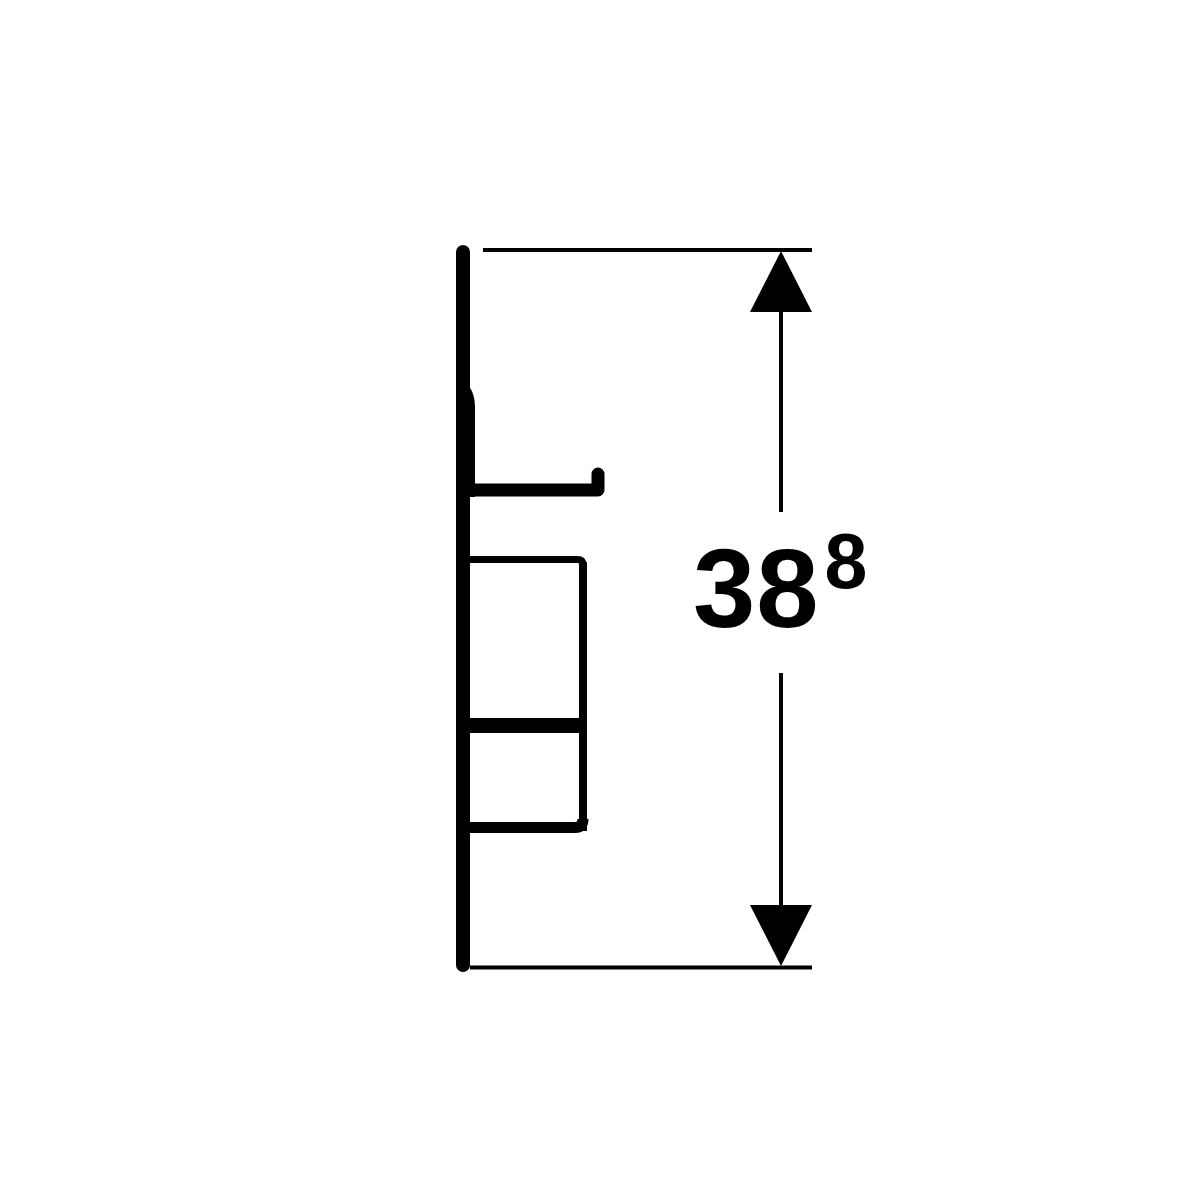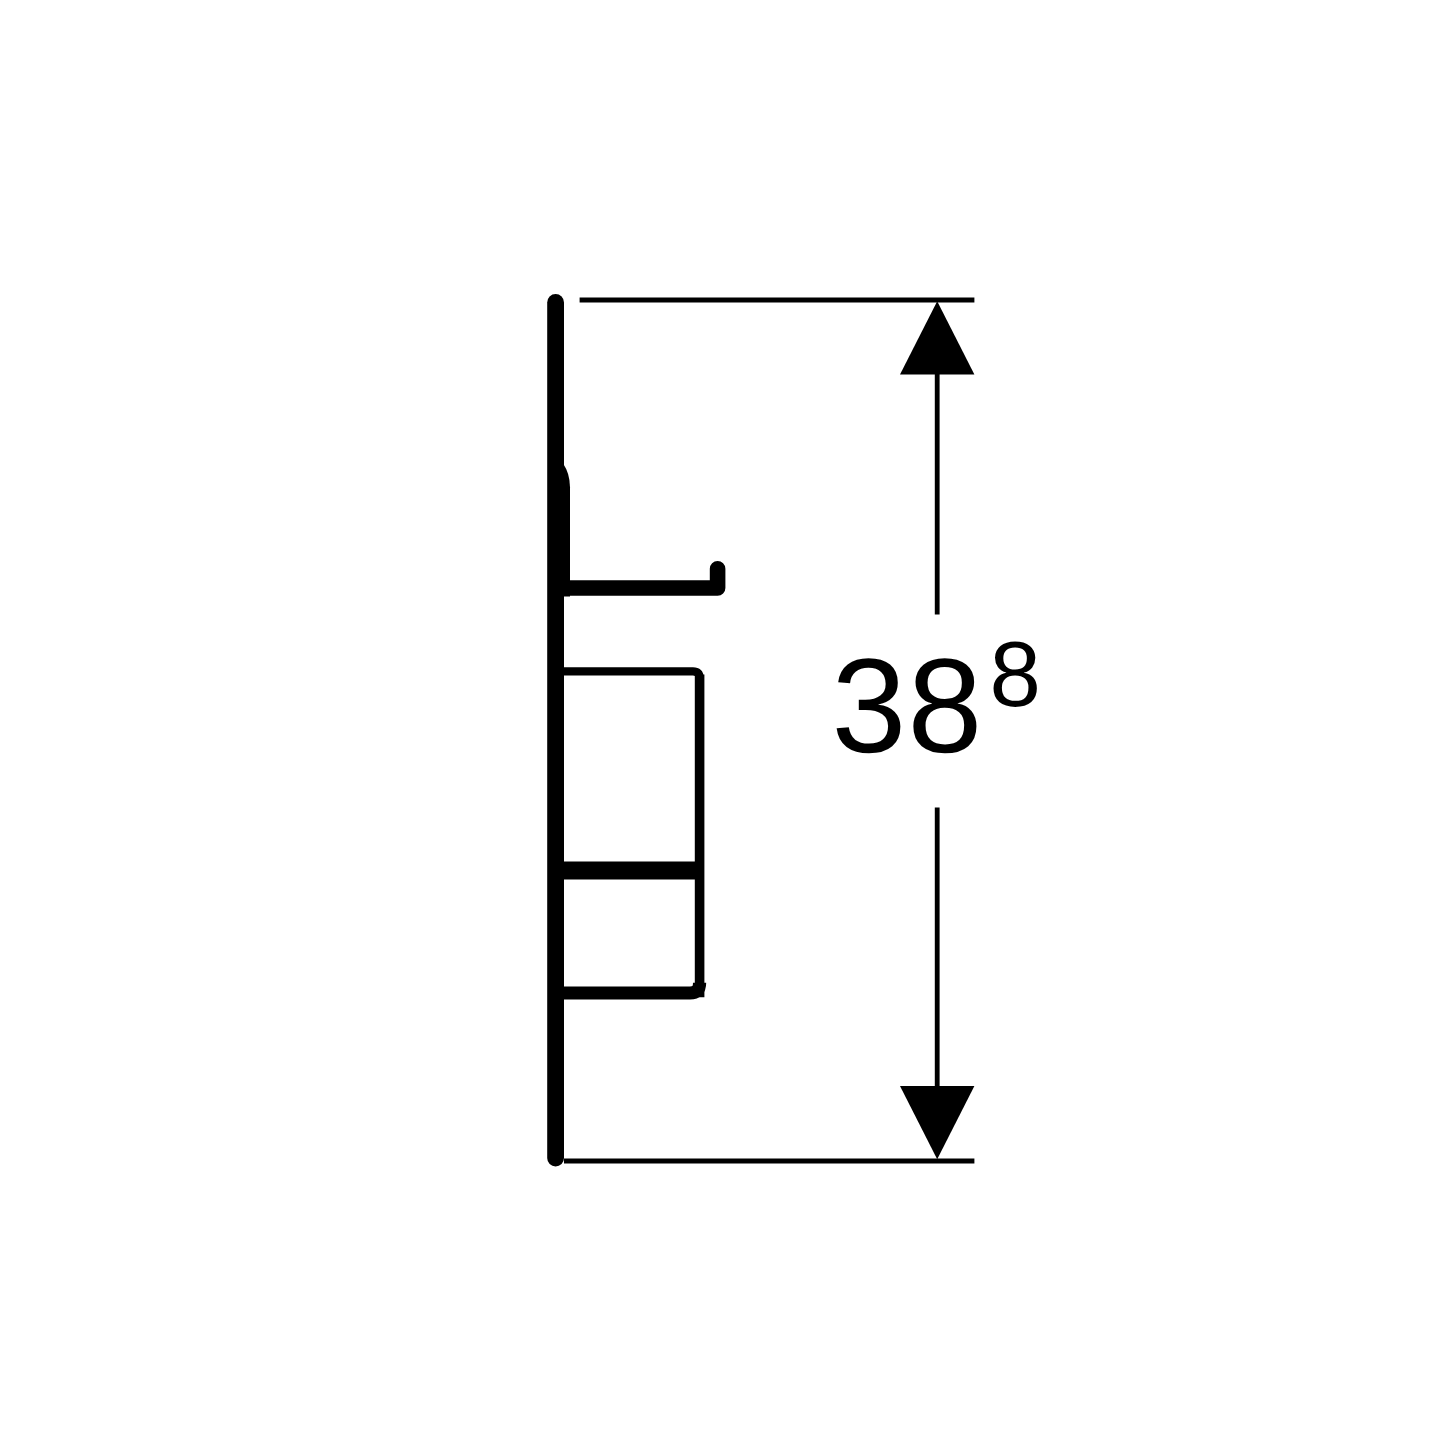--- a/index.html
+++ b/index.html
@@ -10,20 +10,21 @@
     width: 1200px;
     height: 1200px;
     background: #ffffff;
     font-family: "Liberation Sans", "DejaVu Sans", sans-serif;
     overflow: hidden;
     position: relative;
   }
   .drawing-wrap {
     position: absolute;
     inset: 0;
+    font-weight: bold;
   }
   svg {
     display: block;
   }
   .dim-text {
     font-family: "Liberation Sans", "DejaVu Sans", sans-serif;
     letter-spacing: 1px;
   }
 </style>
 </head>

